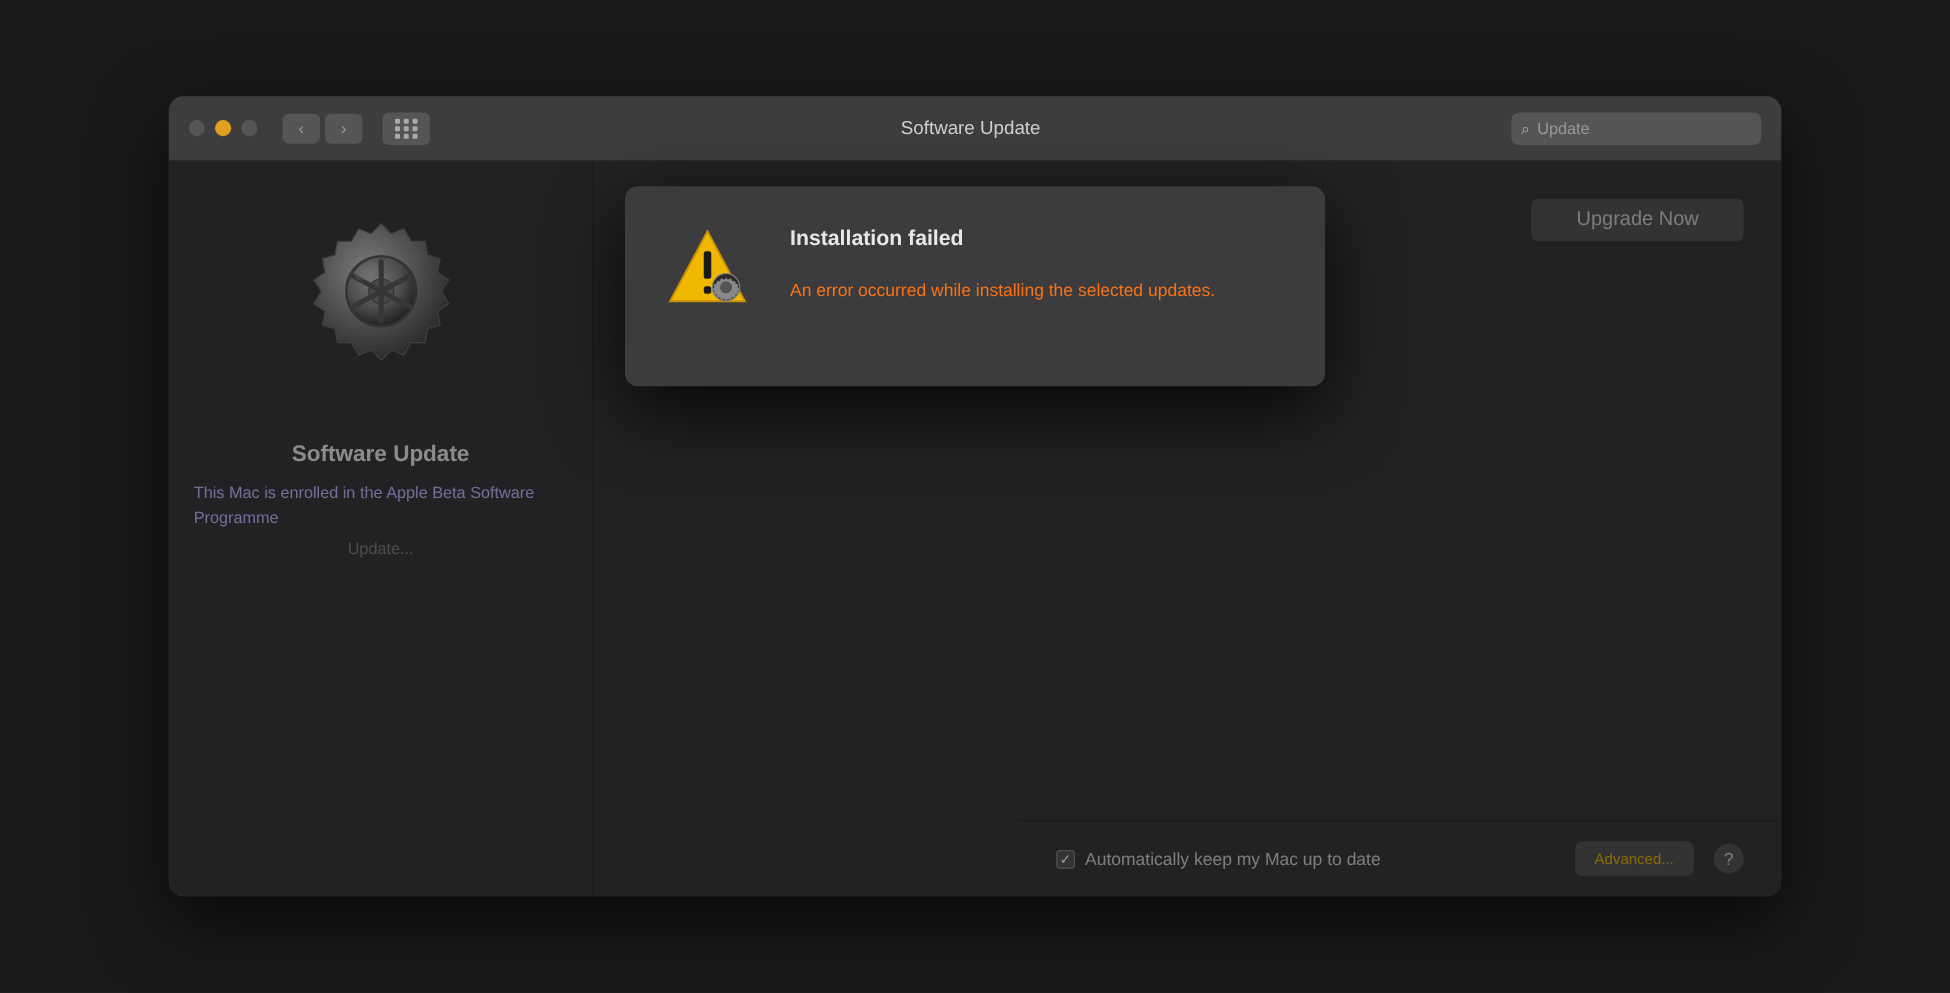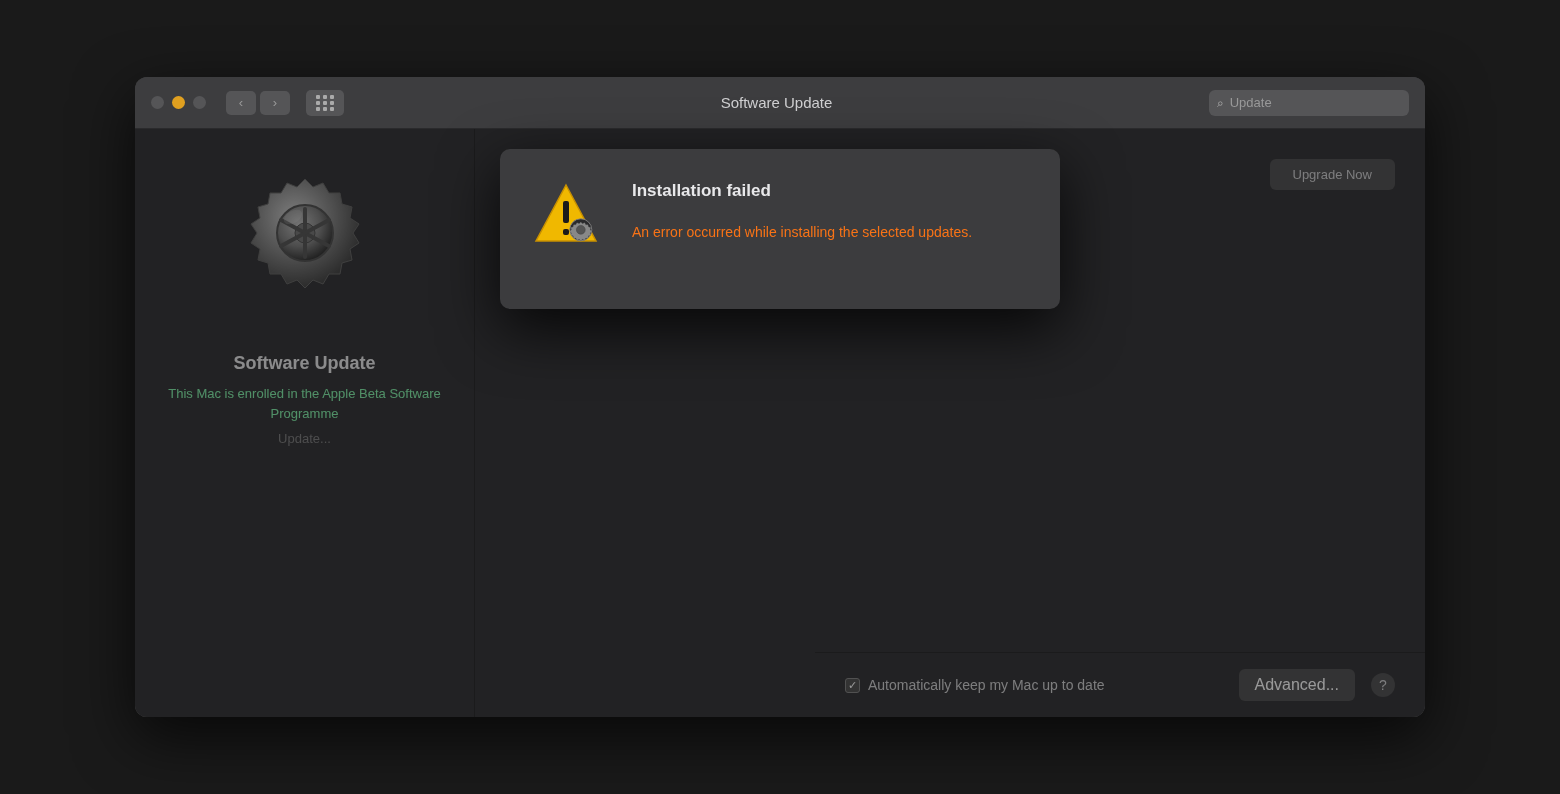--- a/index.html
+++ b/index.html
@@ -162,23 +162,22 @@
 
     .sidebar-title {
       color: #e8e8ea;
       font-size: 18px;
       font-weight: 700;
       text-align: center;
       margin-bottom: 10px;
     }
 
     .sidebar-subtitle {
-      color: #86efac;
+      color: #c4b5fd;
       font-size: 13px;
-      text-align: center;
       line-height: 1.5;
       margin-bottom: 8px;
     }
 
     .sidebar-link {
       color: #808082;
       font-size: 13px;
       text-align: center;
       cursor: pointer;
       text-decoration: none;
@@ -194,23 +193,23 @@
     }
 
     .upgrade-btn {
       position: absolute;
       top: 30px;
       right: 30px;
       background: #555557;
       border: none;
       border-radius: 6px;
       color: #d0d0d2;
-      font-size: 13px;
+      font-size: 16px;
       font-weight: 500;
-      padding: 8px 23px;
+      padding: 8px 36px;
       cursor: pointer;
     }
 
     
     .bottom-bar {
       display: flex;
       align-items: center;
       padding: 16px 30px;
       background: #3a3a3c;
       border-top: 1px solid #2e2e30;
@@ -243,22 +242,22 @@
 
     .checkbox-label {
       color: #d0d0d2;
       font-size: 14px;
     }
 
     .advanced-btn {
       background: #555557;
       border: none;
       border-radius: 6px;
-      color: #ffffff;
-      font-size: 16px;
+      color: #eab308;
+      font-size: 12px;
       padding: 7px 16px;
       cursor: pointer;
     }
 
     .help-btn {
       width: 24px;
       height: 24px;
       background: #555557;
       border-radius: 50%;
       display: flex;

